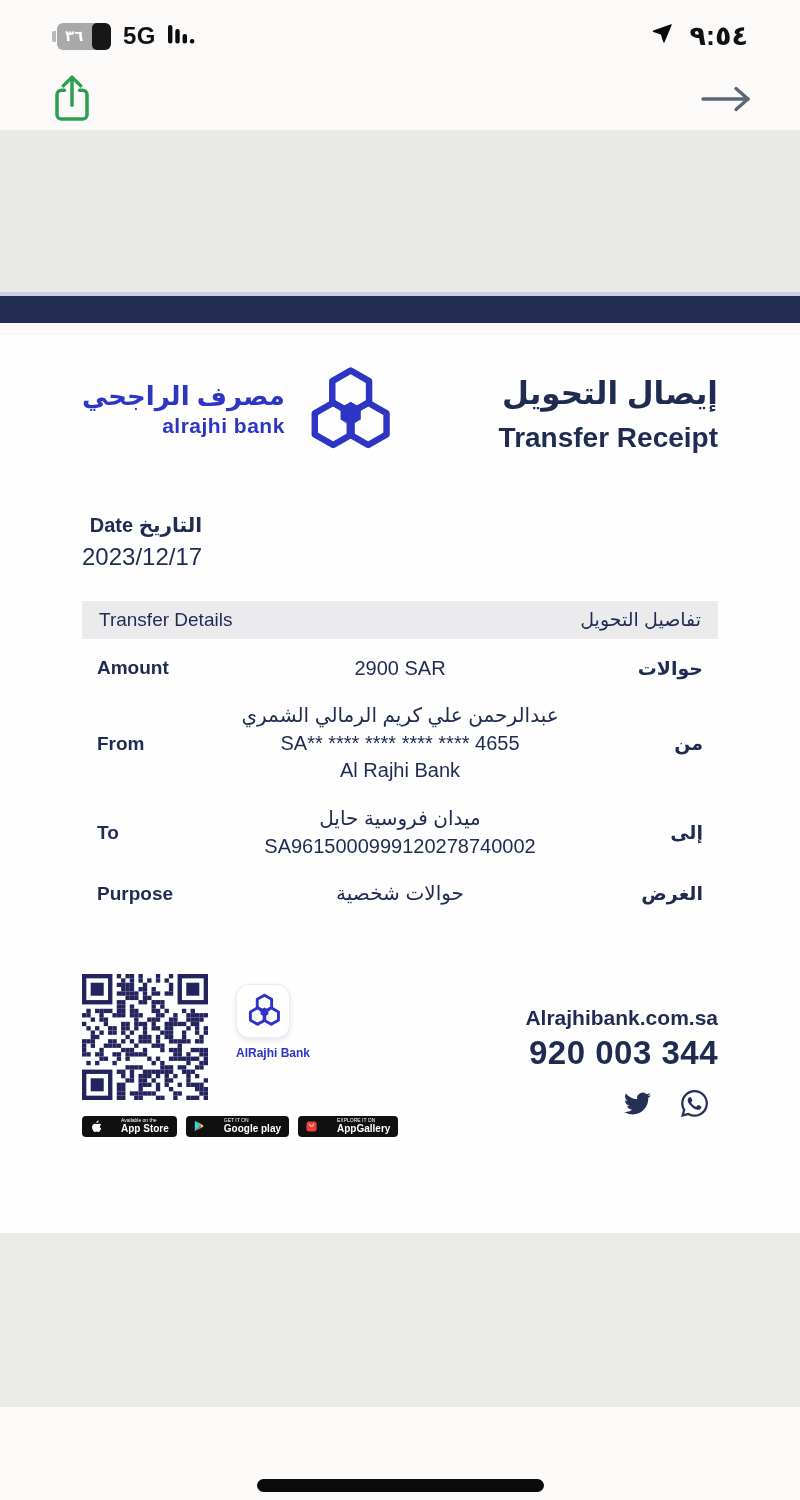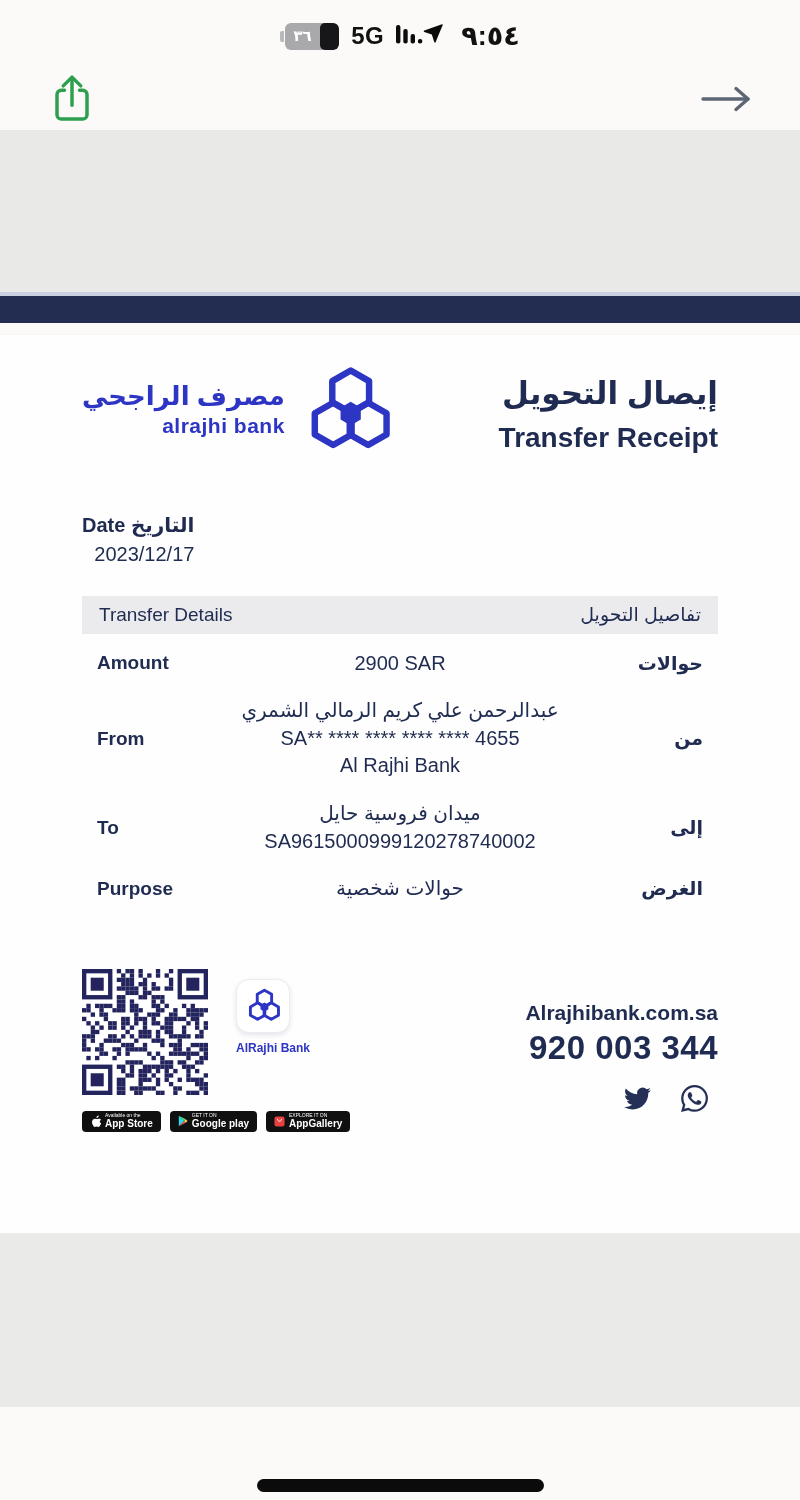--- a/index.html
+++ b/index.html
@@ -5,21 +5,21 @@
   * { margin:0; padding:0; box-sizing:border-box; }
   html,body { width:800px; height:1500px; }
   body {
     font-family:"Liberation Sans","DejaVu Sans",sans-serif;
     background:#fbfaf8; overflow:hidden; position:relative;
   }
   .phone { width:800px; height:1500px; display:flex; flex-direction:column; }
 
   
   .top-white { height:140px; background:#fbfaf8; }
-  .status-bar { display:flex; justify-content:center; align-items:center; padding:20px 52px 0 52px; }
+  .status-bar { display:flex; justify-content:space-between; align-items:center; padding:20px 52px 0 52px; }
   .sb-left { display:flex; align-items:center; gap:12px; }
   .battery { display:flex; align-items:center; }
   .battery .cap { width:4px; height:11px; background:#b9b9bb; border-radius:2px 0 0 2px; margin-right:1px; }
   .battery .body { position:relative; width:54px; height:27px; background:#a9a9ac; border-radius:6px; overflow:hidden; }
   .battery .fill { position:absolute; right:0; top:0; bottom:0; width:36%; background:#17171a; border-radius:5px; }
   .battery .pct { position:absolute; left:0; top:0; bottom:0; width:64%; display:flex; align-items:center; justify-content:center;
                   color:#fff; font-size:15px; font-weight:bold; }
   .net-label { font-size:24px; font-weight:bold; color:#111; letter-spacing:.5px; }
   .sb-right { display:flex; align-items:center; gap:17px; }
   .time { font-size:27px; font-weight:bold; color:#111; }
@@ -42,40 +42,40 @@
   .logo-en { font-size:21px; color:#2d35c4; font-weight:bold; margin-top:2px; letter-spacing:.5px; }
   .title-block { text-align:right; padding-top:10px; }
   .title-ar { font-size:31px; font-weight:bold; }
   .title-en { font-size:28px; font-weight:800; margin-top:10px; }
 
   .r-sub { display:flex; justify-content:space-between; align-items:flex-start; margin-top:52px; }
   .sub-left .ar { font-size:20px; }
   .sub-left .ref { font-size:20px; color:#36415f; margin-top:7px; }
   .sub-right { text-align:right; }
   .sub-right .lbl { font-size:20px; font-weight:bold; }
-  .sub-right .val { font-size:20px; margin-top:6px; }
+  .sub-right .val { font-size:24px; margin-top:6px; }
 
   .r-section { margin-top:30px; height:38px; background:#ebebee; display:flex; justify-content:space-between; align-items:center;
                padding:0 17px; font-size:19px; }
   .r-table { margin-top:6px; }
   .r-row { display:grid; grid-template-columns:130px 1fr 130px; align-items:center; padding:10px 15px; }
   .r-row .lab-en { font-weight:bold; font-size:19px; }
   .r-row .lab-ar { font-weight:bold; font-size:19px; text-align:right; }
   .r-row .val { text-align:center; font-size:20px; line-height:1.38; }
 
   .r-footer { display:flex; justify-content:space-between; margin-top:56px; }
   .f-left { }
   .f-left-top { display:flex; gap:28px; align-items:flex-start; }
   .qr-box { width:126px; height:126px; }
   .app-chip { margin-top:10px; text-align:center; }
   .app-icon { width:54px; height:54px; border-radius:13px; background:#fff; border:1px solid #ececf2;
               box-shadow:0 2px 5px rgba(40,40,90,.12); display:flex; align-items:center; justify-content:center; }
   .app-name { font-size:12px; font-weight:bold; color:#2d35c4; margin-top:8px; white-space:nowrap; }
   .badges { display:flex; gap:9px; margin-top:16px; }
-  .badge { background:#101010; border-radius:4px; height:21px; display:flex; align-items:center; gap:4px; padding:0 8px; }
+  .badge { background:#101010; border-radius:4px; height:21px; display:flex; align-items:center; gap:20px; padding:0 8px; }
   .badge .bicon { display:flex; align-items:center; }
   .badge .btxt { color:#fff; line-height:1; }
   .badge .btag { font-size:5px; display:block; }
   .badge .bstore { font-size:10px; font-weight:bold; display:block; margin-top:1px; white-space:nowrap; }
 
   .f-right { text-align:right; padding-top:32px; }
   .site { font-size:21px; font-weight:600; }
   .phone-num { font-size:33px; font-weight:bold; letter-spacing:.5px; margin-top:4px; }
   .socials { display:flex; justify-content:flex-end; gap:30px; margin-top:18px; padding-right:10px; }
 </style>

